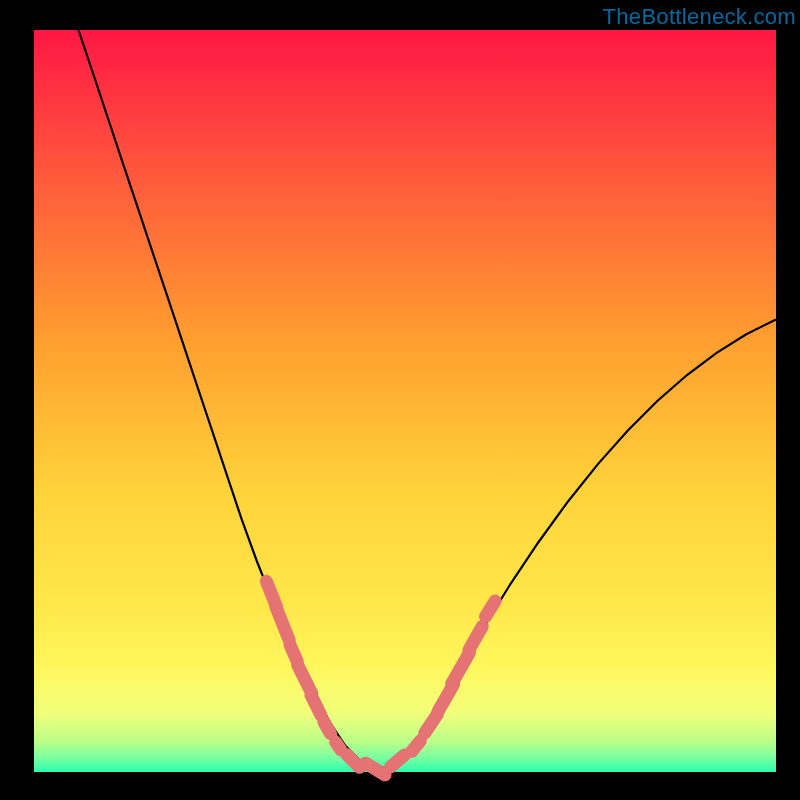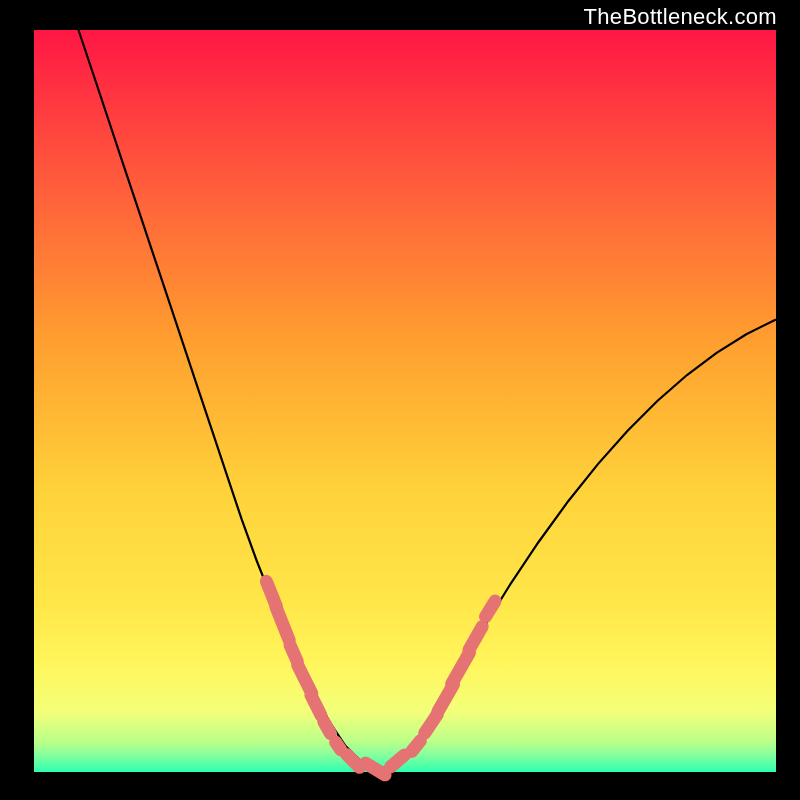--- a/index.html
+++ b/index.html
@@ -13,22 +13,22 @@
   }
   .frame {
     position: relative;
     width: 800px;
     height: 800px;
     background: #000;
   }
   .watermark {
     position: absolute;
     top: 4px;
-    right: 23px;
-    color: #ffffff;
+    right: 4px;
+    color: #0369a1;
     font-size: 22px;
     font-weight: 500;
     letter-spacing: 0.3px;
     z-index: 10;
   }
   svg.plot {
     position: absolute;
     left: 0;
     top: 0;
     width: 800px;

